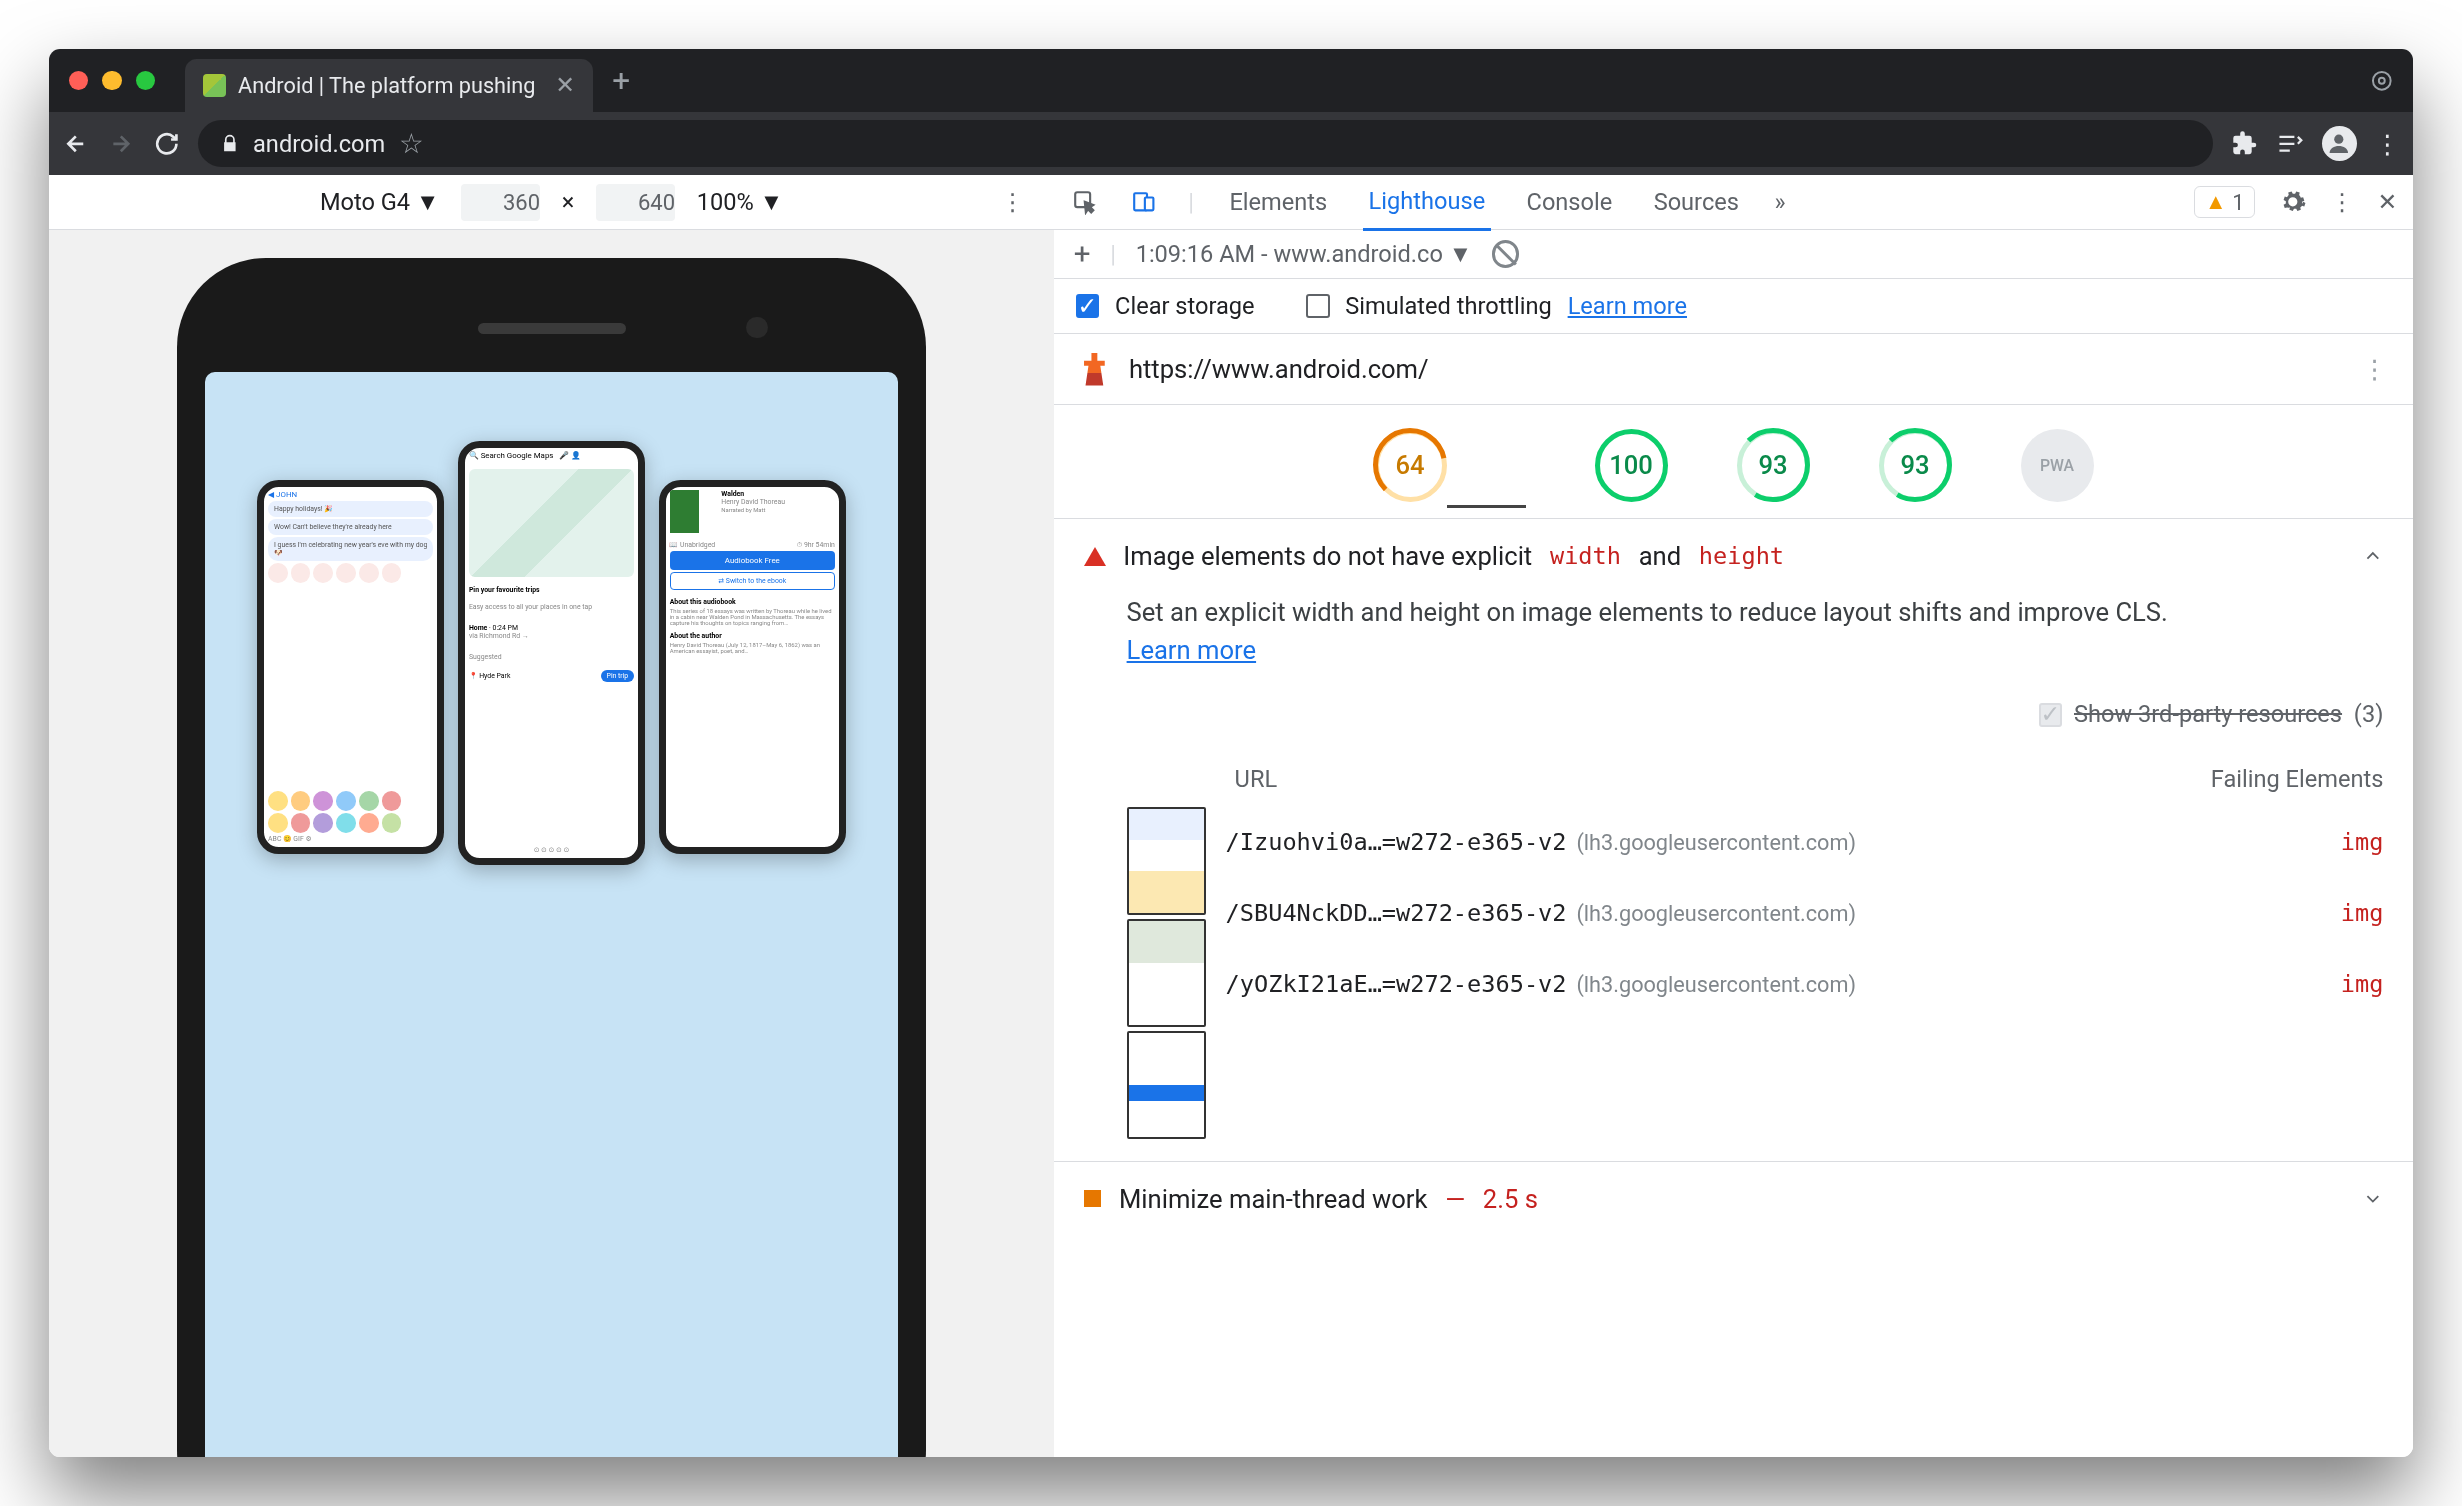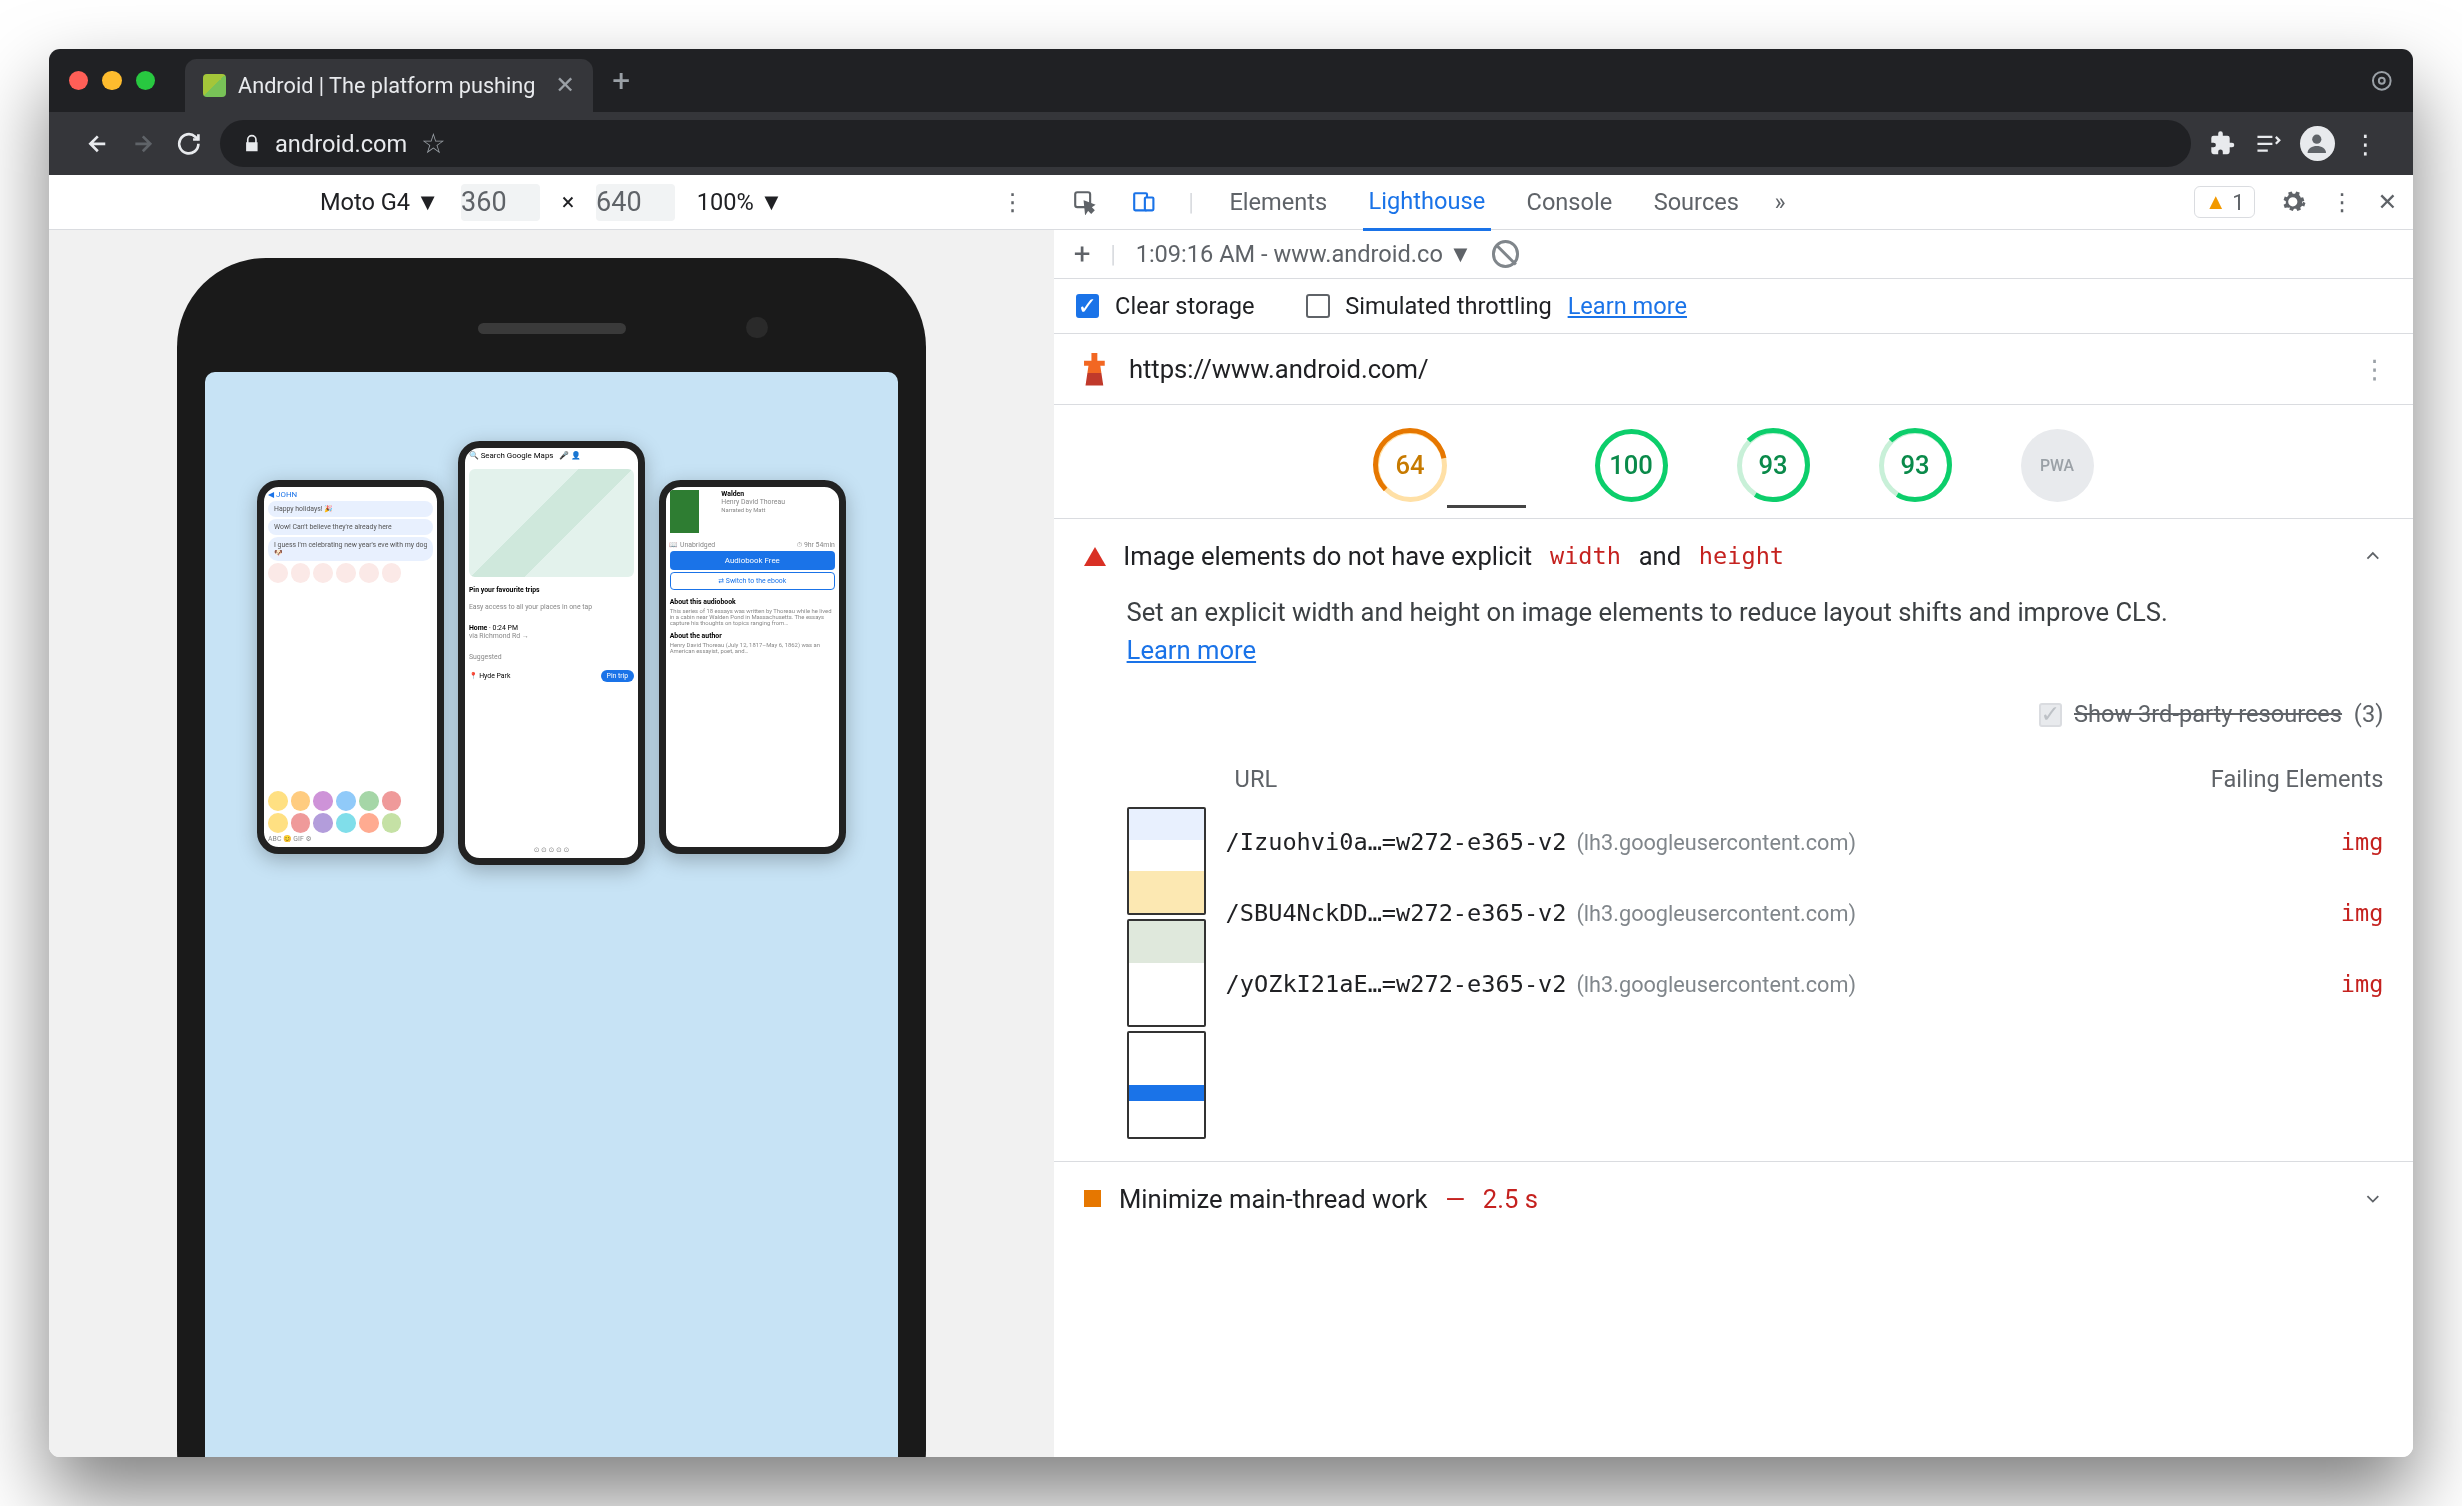--- a/index.html
+++ b/index.html
@@ -9,33 +9,33 @@
 .traffic { display: flex; gap: 13.8px; align-items: center; margin-right: 29.6px; }
 .traffic span { width: 19.7px; height: 19.7px; border-radius: 50%; }
 .tl-close { background: #ff5f57; }
 .tl-min { background: #febc2e; }
 .tl-max { background: #28c840; }
 .tab { background: #35363a; color: #e8eaed; padding: 9.9px 17.7px; border-radius: 11.8px 11.8px 0 0; display: flex; align-items: center; gap: 11.8px; font-size: 21.7px; margin-top: 9.9px; height: 53px; }
 .tab-icon { width: 23.6px; height: 23.6px; background: linear-gradient(135deg, #a4c639 50%, #78c257 50%); border-radius: 3.9px; position: relative; }
 .tab-close { color: #9aa0a6; font-size: 23.6px; margin-left: 7.9px; }
 .newtab { color: #9aa0a6; font-size: 31.5px; margin-left: 19.7px; }
 .tb-right { margin-left: auto; color: #9aa0a6; }
-.addrbar { height: 63px; background: #35363a; display: flex; align-items: center; padding: 0 35px; gap: 17.7px; color: #9aa0a6; }
+.addrbar { height: 63px; background: #35363a; display: flex; align-items: center; padding: 0 13px; gap: 17.7px; color: #9aa0a6; }
 .addrbar .nav-ico { width: 27.6px; height: 27.6px; display: flex; align-items: center; justify-content: center; }
 .omnibox { flex: 1; background: #202124; border-radius: 31.5px; height: 47px; display: flex; align-items: center; padding: 0 21.7px; gap: 13.8px; color: #e8eaed; font-size: 23.6px; }
 .lock { width: 19.7px; height: 19.7px; }
 .omni-right { display: flex; gap: 21.7px; align-items: center; color: #9aa0a6; }
 .avatar { width: 35px; height: 35px; border-radius: 50%; background: #e8eaed; display: flex; align-items: center; justify-content: center; }
 .content { flex: 1; display: flex; overflow: hidden; }
 
 
 .left { width: 1005px; background: #f1f1f1; display: flex; flex-direction: column; }
 .dev-toolbar { height: 55px; background: #fff; border-bottom: 1px solid #dadce0; display: flex; align-items: center; justify-content: center; gap: 21.7px; font-size: 23.6px; color: #202124; position: relative; }
 .dev-sel { display: flex; align-items: center; gap: 5.9px; }
-.dim-input { width: 79px; height: 37px; background: #f1f3f4; border: none; text-align: left; font-size: 27px; color: #5f6368; border-radius: 3.9px; }
+.dim-input { width: 79px; height: 37px; background: #f1f3f4; border: none; text-align: right; font-size: 22px; color: #5f6368; border-radius: 3.9px; }
 .dev-menu { position: absolute; right: 29.6px; color: #5f6368; }
 .viewport { flex: 1; background: #f1f1f1; display: flex; justify-content: center; padding-top: 27.6px; overflow: hidden; }
 .phone { width: 749px; height: 1281px; background: #1a1a1a; border-radius: 89px; padding: 55px 27.6px; position: relative; }
 .speaker { width: 148px; height: 11.8px; background: #3a3a3a; border-radius: 7.9px; position: absolute; top: 65px; left: 50%; transform: translateX(-50%); }
 .camera { width: 21.7px; height: 21.7px; background: #2a2a2a; border-radius: 50%; position: absolute; top: 59px; right: 158px; }
 .screen-wrap { width: 100%; height: 100%; background: #c7e3f5; border-radius: 9.9px; margin-top: 59px; padding: 69px 17.7px 19.7px; display: flex; gap: 13.8px; justify-content: center; align-items: flex-start; }
 .mini { background: #fff; border: 7.9px solid #222; border-radius: 21.7px; width: 187px; height: 374px; margin-top: 39px; box-shadow: 0 5.9px 19.7px rgba(0,0,0,0.25); overflow: hidden; font-size: 6.9px; padding: 3.9px; display: flex; flex-direction: column; gap: 2px; }
 .mini.center { height: 424px; margin-top: 0; gap: 9px; }
 .chip { background: #e8f0fe; border-radius: 9.9px; padding: 3.9px 5.9px; color: #555; }
 .emo-row { display: flex; gap: 3px; flex-wrap: wrap; }

